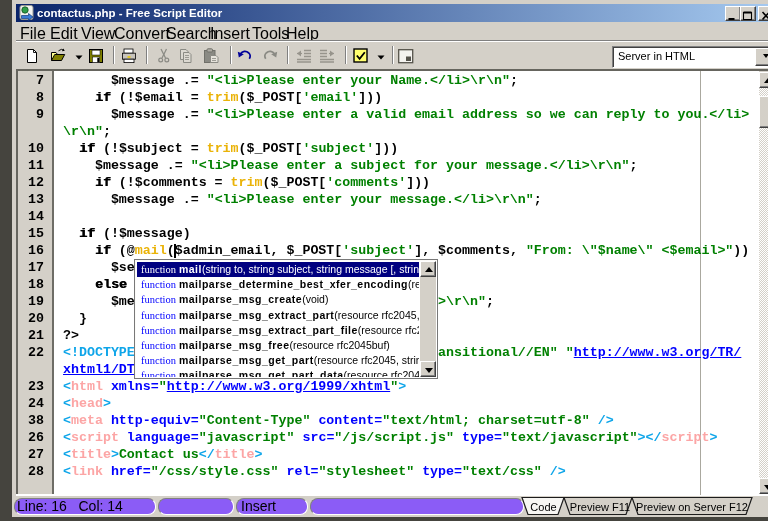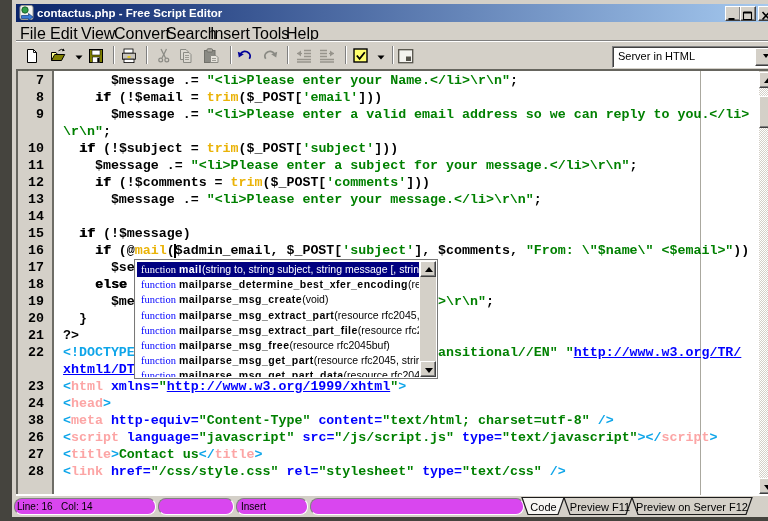--- a/index.html
+++ b/index.html
@@ -51,21 +51,21 @@
 #popup{position:absolute;left:122px;top:259px;width:302px;height:118px;background:#fff;border:1px solid #787878;z-index:10;box-shadow:inset 1px 1px 0 #fcfbf8;}
 #prows{position:absolute;left:2px;top:2px;width:282px;height:115px;overflow:hidden;font-size:10.5px;}
 .prow{height:15.2px;line-height:15.2px;white-space:nowrap;overflow:hidden;padding-left:4px;color:#000;}
 .prow .fn{color:#0000ff;font-family:Liberation Serif, serif;}
 .prow b{font-weight:bold;letter-spacing:0.5px;}
 .prow.sel{background:#000080;color:#fff;}
 .prow.sel .fn{color:#fff;}
 #psb{position:absolute;right:1px;top:1px;width:16px;height:116px;background:#d4d0c8;}
 
 #status{position:absolute;left:0px;top:497px;width:764px;height:20px;background:#d4d0c8;}
-.panel{position:absolute;top:1px;height:15px;background:#d946ef;border-top:1px solid #808080;border-left:1px solid #808080;border-bottom:1px solid #fff;border-right:1px solid #fff;font-size:10px;line-height:15px;border-radius:8px;}
+.panel{position:absolute;top:1px;height:15px;background:#8b5cf6;border-top:1px solid #808080;border-left:1px solid #808080;border-bottom:1px solid #fff;border-right:1px solid #fff;font-size:14px;line-height:15px;border-radius:8px;}
 .panel span{padding-left:4px;}
 #tabs{position:absolute;left:505px;top:0px;}
 </style>
 </head>
 <body>
 <div id="win">
  <div id="frame"></div>
  <div id="title">
   <svg style="position:absolute;left:3px;top:1px" width="16" height="16" viewBox="0 0 16 16">
    <rect x="1" y="0.5" width="13" height="14" rx="2" fill="#f4f4f0" stroke="#9a9a94"></rect>

